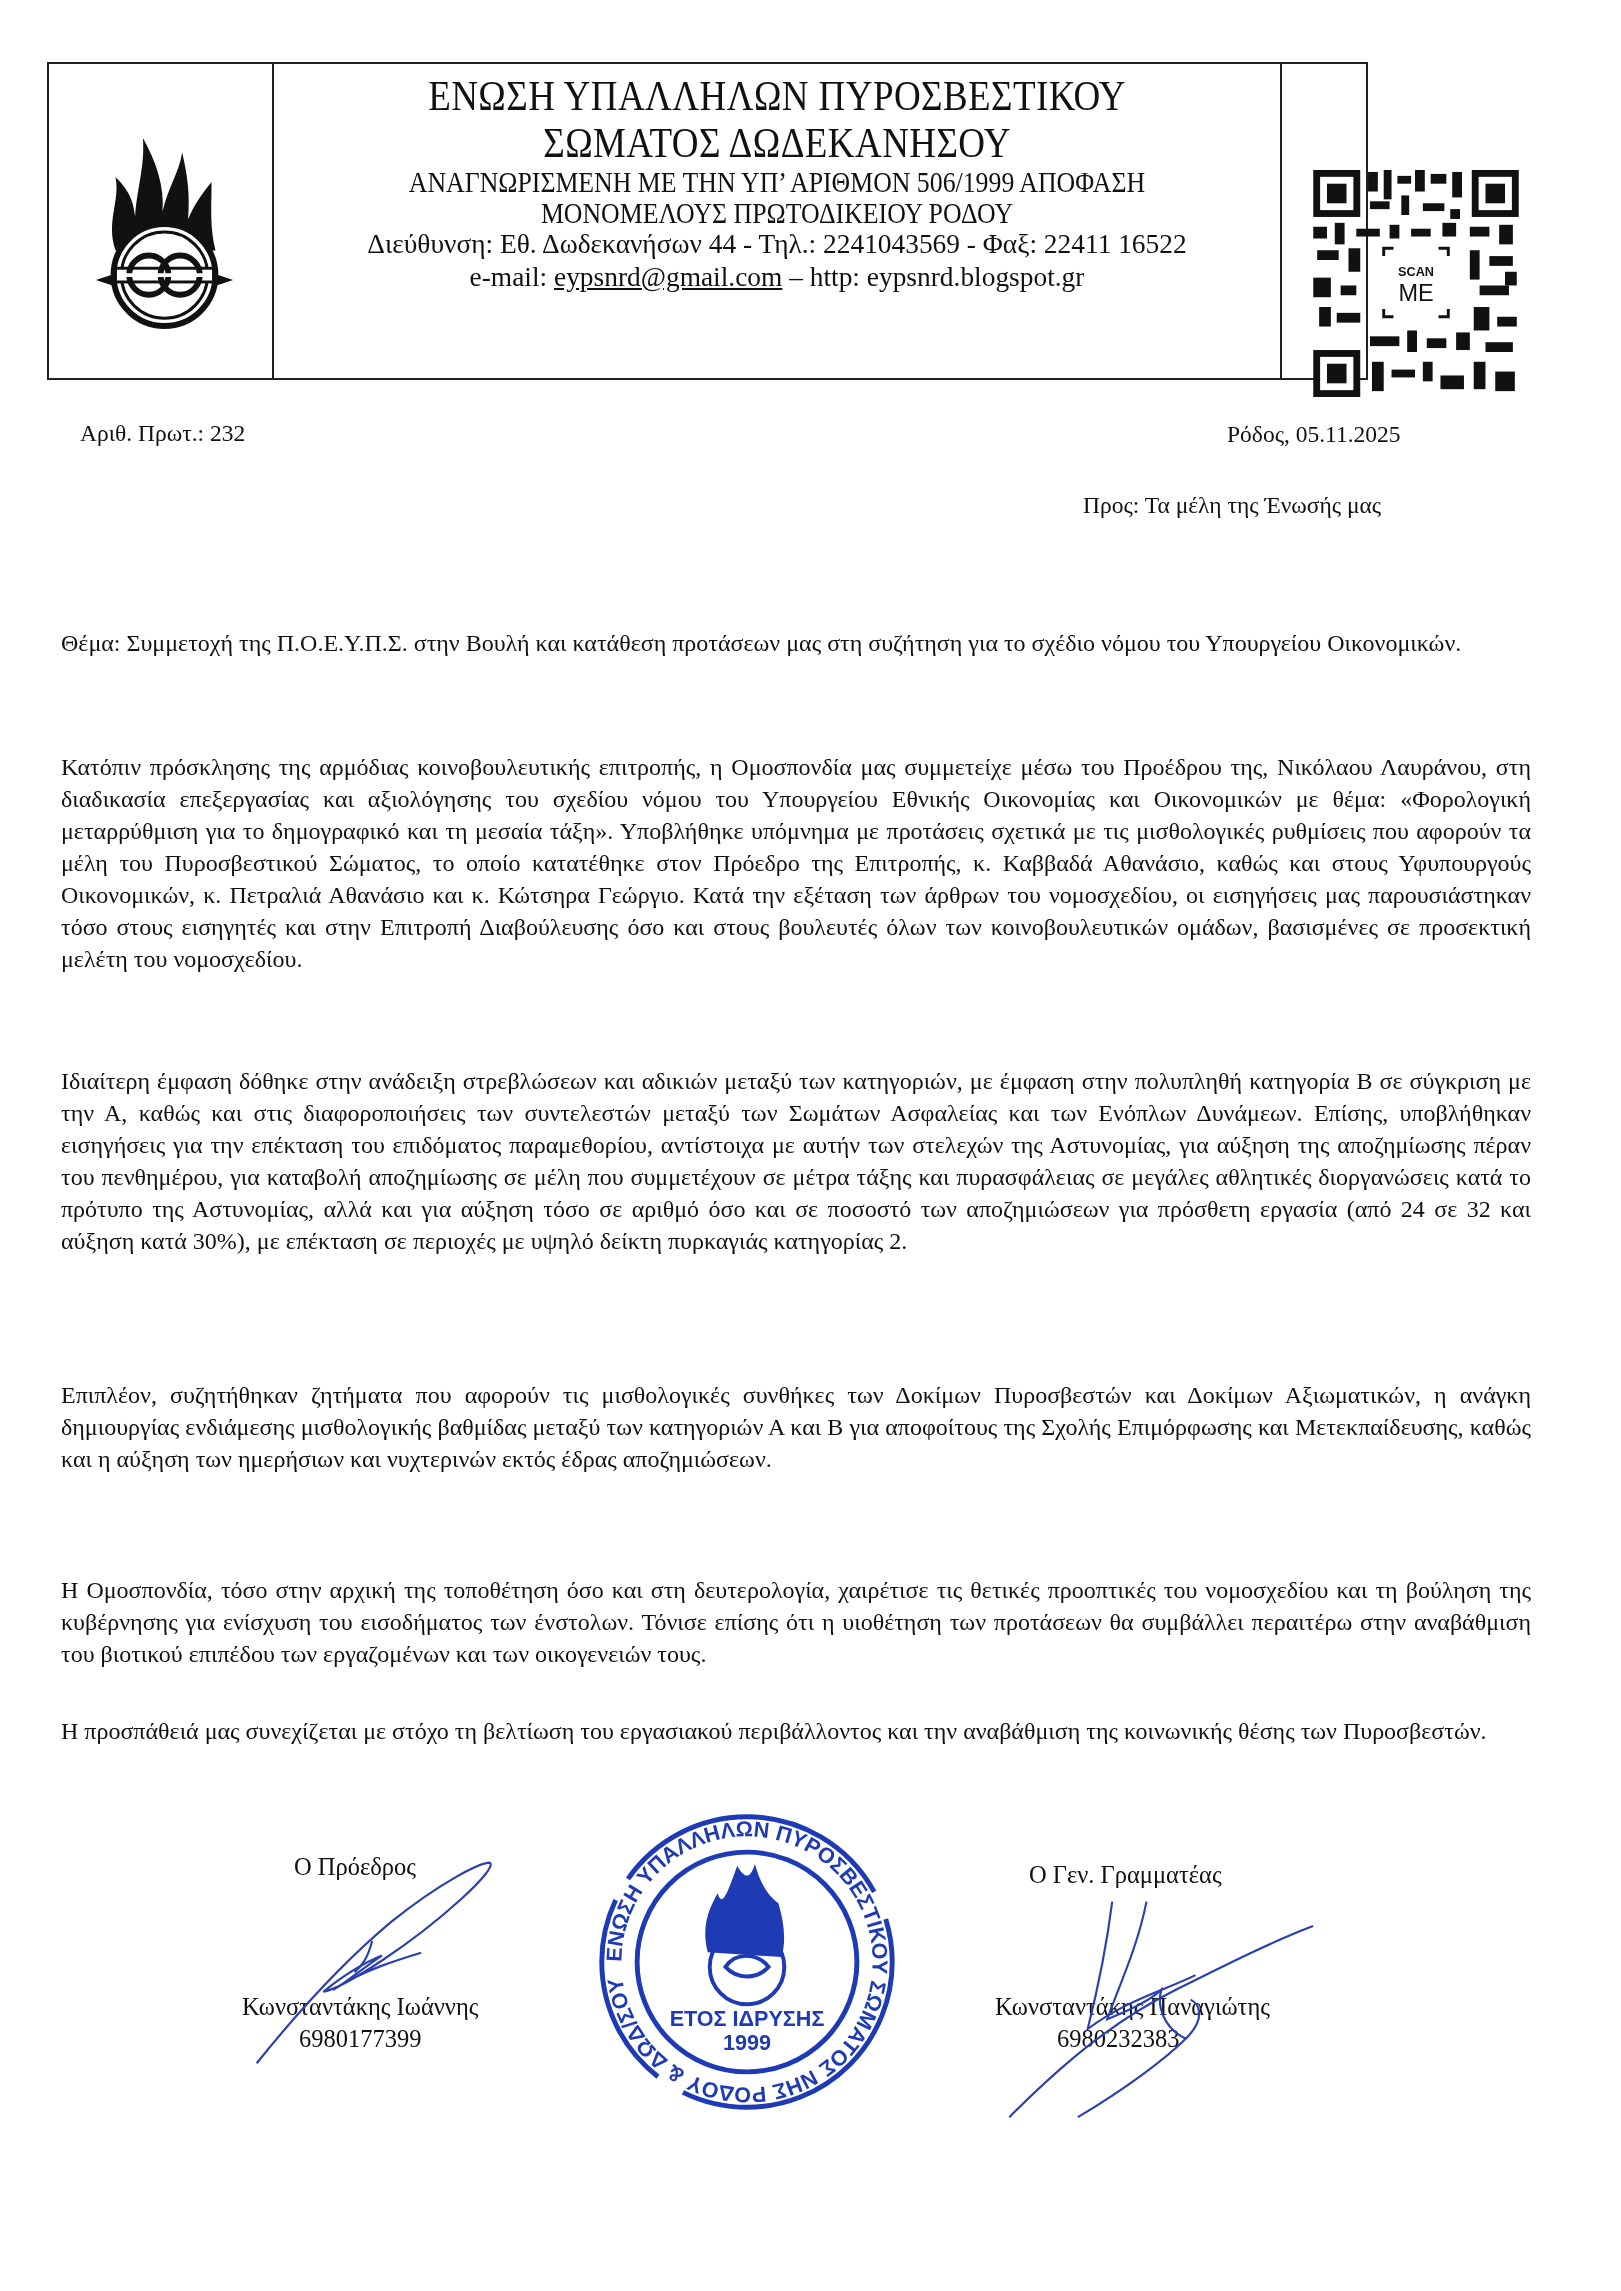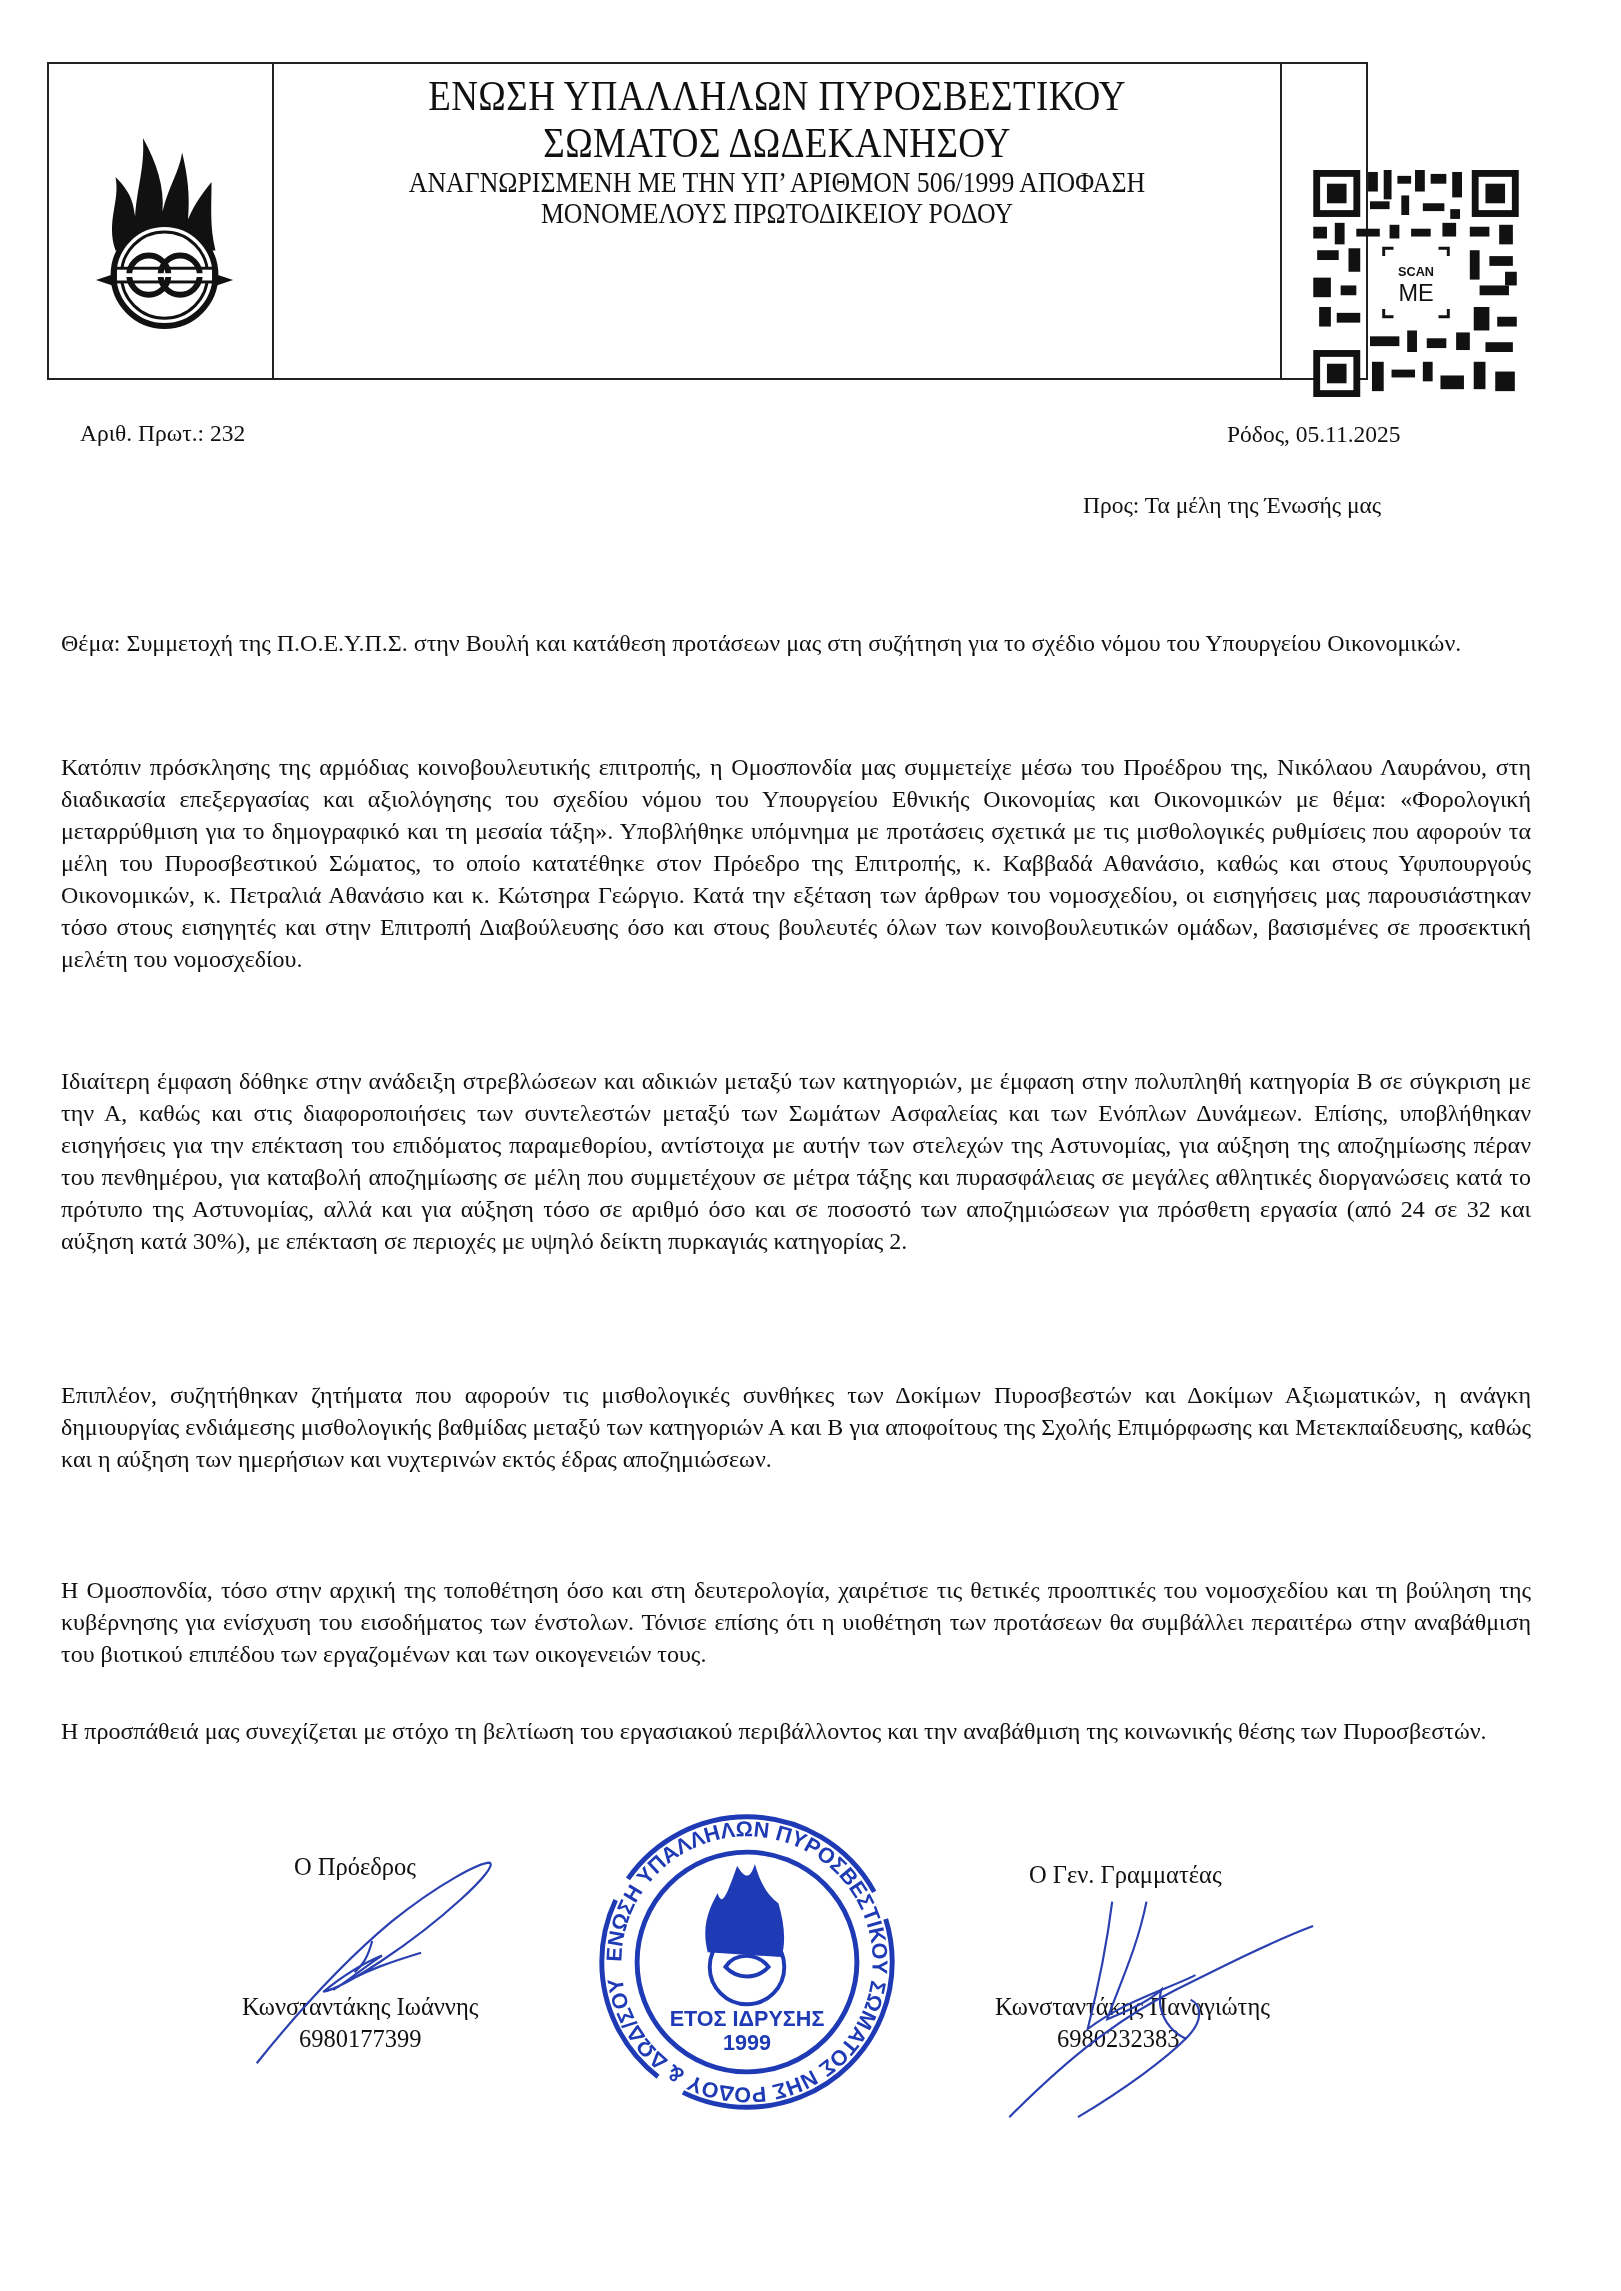--- a/index.html
+++ b/index.html
@@ -44,20 +44,22 @@
     <circle cx="64" cy="145" r="20" fill="none" stroke="#111" stroke-width="6"></circle>
     <circle cx="96" cy="145" r="20" fill="none" stroke="#111" stroke-width="6"></circle>
     <line x1="34" y1="145" x2="126" y2="145" stroke="#fff" stroke-width="4"></line>
   </svg>
 
   <div class="hdr-center">
     <div class="h-title">ΕΝΩΣΗ ΥΠΑΛΛΗΛΩΝ ΠΥΡΟΣΒΕΣΤΙΚΟΥ</div>
     <div class="h-title">ΣΩΜΑΤΟΣ ΔΩΔΕΚΑΝΗΣΟΥ</div>
     <div class="h-sub">ΑΝΑΓΝΩΡΙΣΜΕΝΗ ΜΕ ΤΗΝ ΥΠ’ ΑΡΙΘΜΟΝ 506/1999 ΑΠΟΦΑΣΗ</div>
     <div class="h-sub">ΜΟΝΟΜΕΛΟΥΣ ΠΡΩΤΟΔΙΚΕΙΟΥ ΡΟΔΟΥ</div>
+    <div class="h-contact">Διεύθυνση: Εθ. Δωδεκανήσων 44 - Τηλ.: 2241043569 - Φαξ: 22411 16522</div>
+    <div class="h-contact"><span>e-mail: </span><span class="u">eypsnrd@gmail.com</span><span> – http: </span><span>eypsnrd.blogspot.gr</span></div>
   </div>
 
   <svg class="qr" viewBox="0 0 210 232">
 
     <g fill="#111">
       <rect x="0" y="0" width="48" height="48"></rect>
         <rect x="7" y="7" width="34" height="34" fill="#fff"></rect>
         <rect x="14" y="14" width="20" height="20"></rect>
       <rect x="162" y="0" width="48" height="48"></rect>
         <rect x="169" y="7" width="34" height="34" fill="#fff"></rect>

